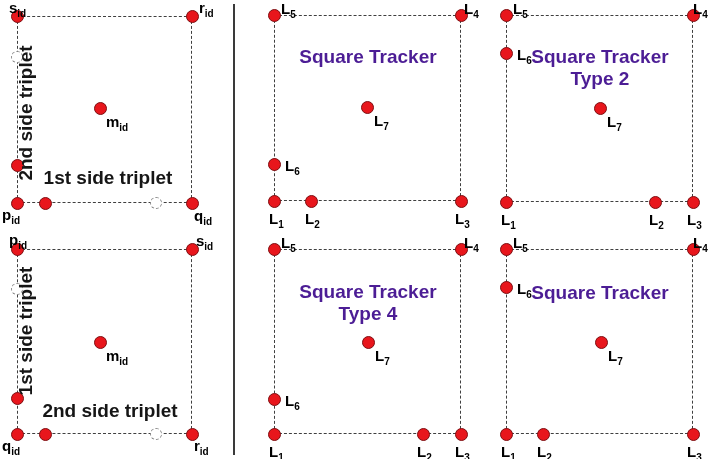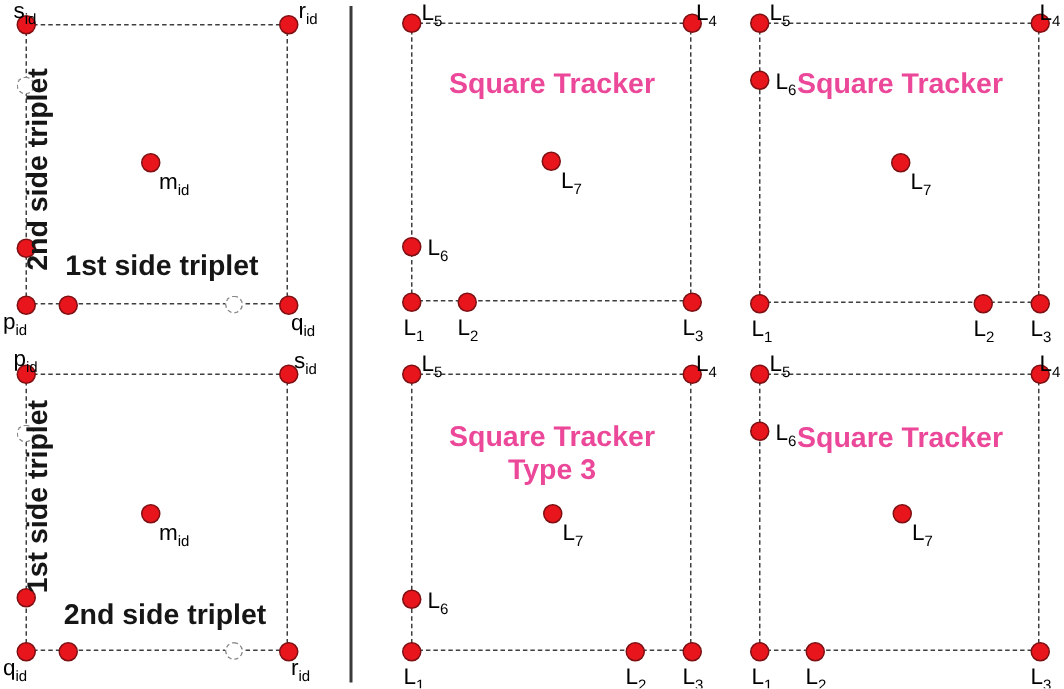--- a/index.html
+++ b/index.html
@@ -6,26 +6,26 @@
   #fig{
     position:relative;width:709px;height:459px;background:#fff;overflow:hidden;
     font-family:"Liberation Sans",sans-serif;color:#111;
   }
   .sq{position:absolute;border:1.5px dashed #3f3f3f;box-sizing:border-box;}
   .divider{position:absolute;border-left:2px solid #3a3a3a;width:0;}
   .dot{position:absolute;width:13px;height:13px;margin:-6.5px 0 0 -6.5px;border-radius:50%;
        background:var(--dot-fill,#e8161c);border:1.5px solid var(--dot-border,#7e0f12);box-sizing:border-box;}
   .odot{position:absolute;width:12px;height:12px;margin:-6px 0 0 -6px;border-radius:50%;
         border:1.4px dashed #8a8a8a;background:#fff;box-sizing:border-box;}
-  .lbl{position:absolute;font-size:15px;font-weight:400;line-height:1;white-space:nowrap;color:#000;}
+  .lbl{position:absolute;font-size:15px;font-weight:700;line-height:1;white-space:nowrap;color:#000;}
   .lbl sub{font-size:10px;line-height:1;}
   .hlab{position:absolute;font-size:19px;font-weight:600;text-align:center;white-space:nowrap;color:#161616;}
   .vlab{position:absolute;width:140px;height:22px;transform:rotate(-90deg);font-size:19px;font-weight:600;
         text-align:center;white-space:nowrap;color:#161616;}
-  .title{position:absolute;width:200px;font-size:19px;font-weight:600;text-align:center;line-height:22px;color:#ec4899;white-space:nowrap;}
+  .title{position:absolute;width:200px;font-size:19px;font-weight:600;text-align:center;line-height:22px;color:#4c1d95;white-space:nowrap;}
   .panel{position:absolute;left:0;top:0;width:709px;height:459px;}
 </style>
 </head>
 <body>
 
 <div id="fig">
 
   <div class="divider" style="left:233px;top:4px;height:451px;"></div>
 
   <div class="panel">
@@ -86,20 +86,21 @@
     <span class="lbl" style="left:305px;top:211px;"><span>L</span><sub>2</sub></span>
     <span class="lbl" style="left:455px;top:211px;"><span>L</span><sub>3</sub></span>
     <span class="lbl" style="left:285px;top:158px;"><span>L</span><sub>6</sub></span>
     <span class="lbl" style="left:374px;top:113px;"><span>L</span><sub>7</sub></span>
   </div>
 
   <div class="panel">
     <div class="sq" style="left:506px;top:15px;width:187px;height:187px;"></div>
     <div class="title" style="left:500px;top:46px;">
       <div>Square Tracker</div>
+      <div>Type 2</div>
     </div>
     <span class="dot" style="left:506px;top:15px;"></span>
     <span class="dot" style="left:693px;top:15px;"></span>
     <span class="dot" style="left:506px;top:202px;"></span>
     <span class="dot" style="left:693px;top:202px;"></span>
     <span class="dot" style="left:506px;top:53px;"></span>
     <span class="dot" style="left:655px;top:202px;"></span>
     <span class="dot" style="left:600px;top:108px;"></span>
     <span class="lbl" style="left:513px;top:1px;"><span>L</span><sub>5</sub></span>
     <span class="lbl" style="left:693px;top:1px;"><span>L</span><sub>4</sub></span>
@@ -107,21 +108,21 @@
     <span class="lbl" style="left:649px;top:212px;"><span>L</span><sub>2</sub></span>
     <span class="lbl" style="left:687px;top:212px;"><span>L</span><sub>3</sub></span>
     <span class="lbl" style="left:517px;top:47px;"><span>L</span><sub>6</sub></span>
     <span class="lbl" style="left:607px;top:114px;"><span>L</span><sub>7</sub></span>
   </div>
 
   <div class="panel">
     <div class="sq" style="left:274px;top:249px;width:187px;height:185px;"></div>
     <div class="title" style="left:268px;top:281px;">
       <div>Square Tracker</div>
-      <div>Type 3</div>
+      <div>Type 4</div>
     </div>
     <span class="dot" style="left:274px;top:249px;"></span>
     <span class="dot" style="left:461px;top:249px;"></span>
     <span class="dot" style="left:274px;top:434px;"></span>
     <span class="dot" style="left:461px;top:434px;"></span>
     <span class="dot" style="left:274px;top:399px;"></span>
     <span class="dot" style="left:423px;top:434px;"></span>
     <span class="dot" style="left:368px;top:342px;"></span>
     <span class="lbl" style="left:281px;top:235px;"><span>L</span><sub>5</sub></span>
     <span class="lbl" style="left:464px;top:235px;"><span>L</span><sub>4</sub></span>

